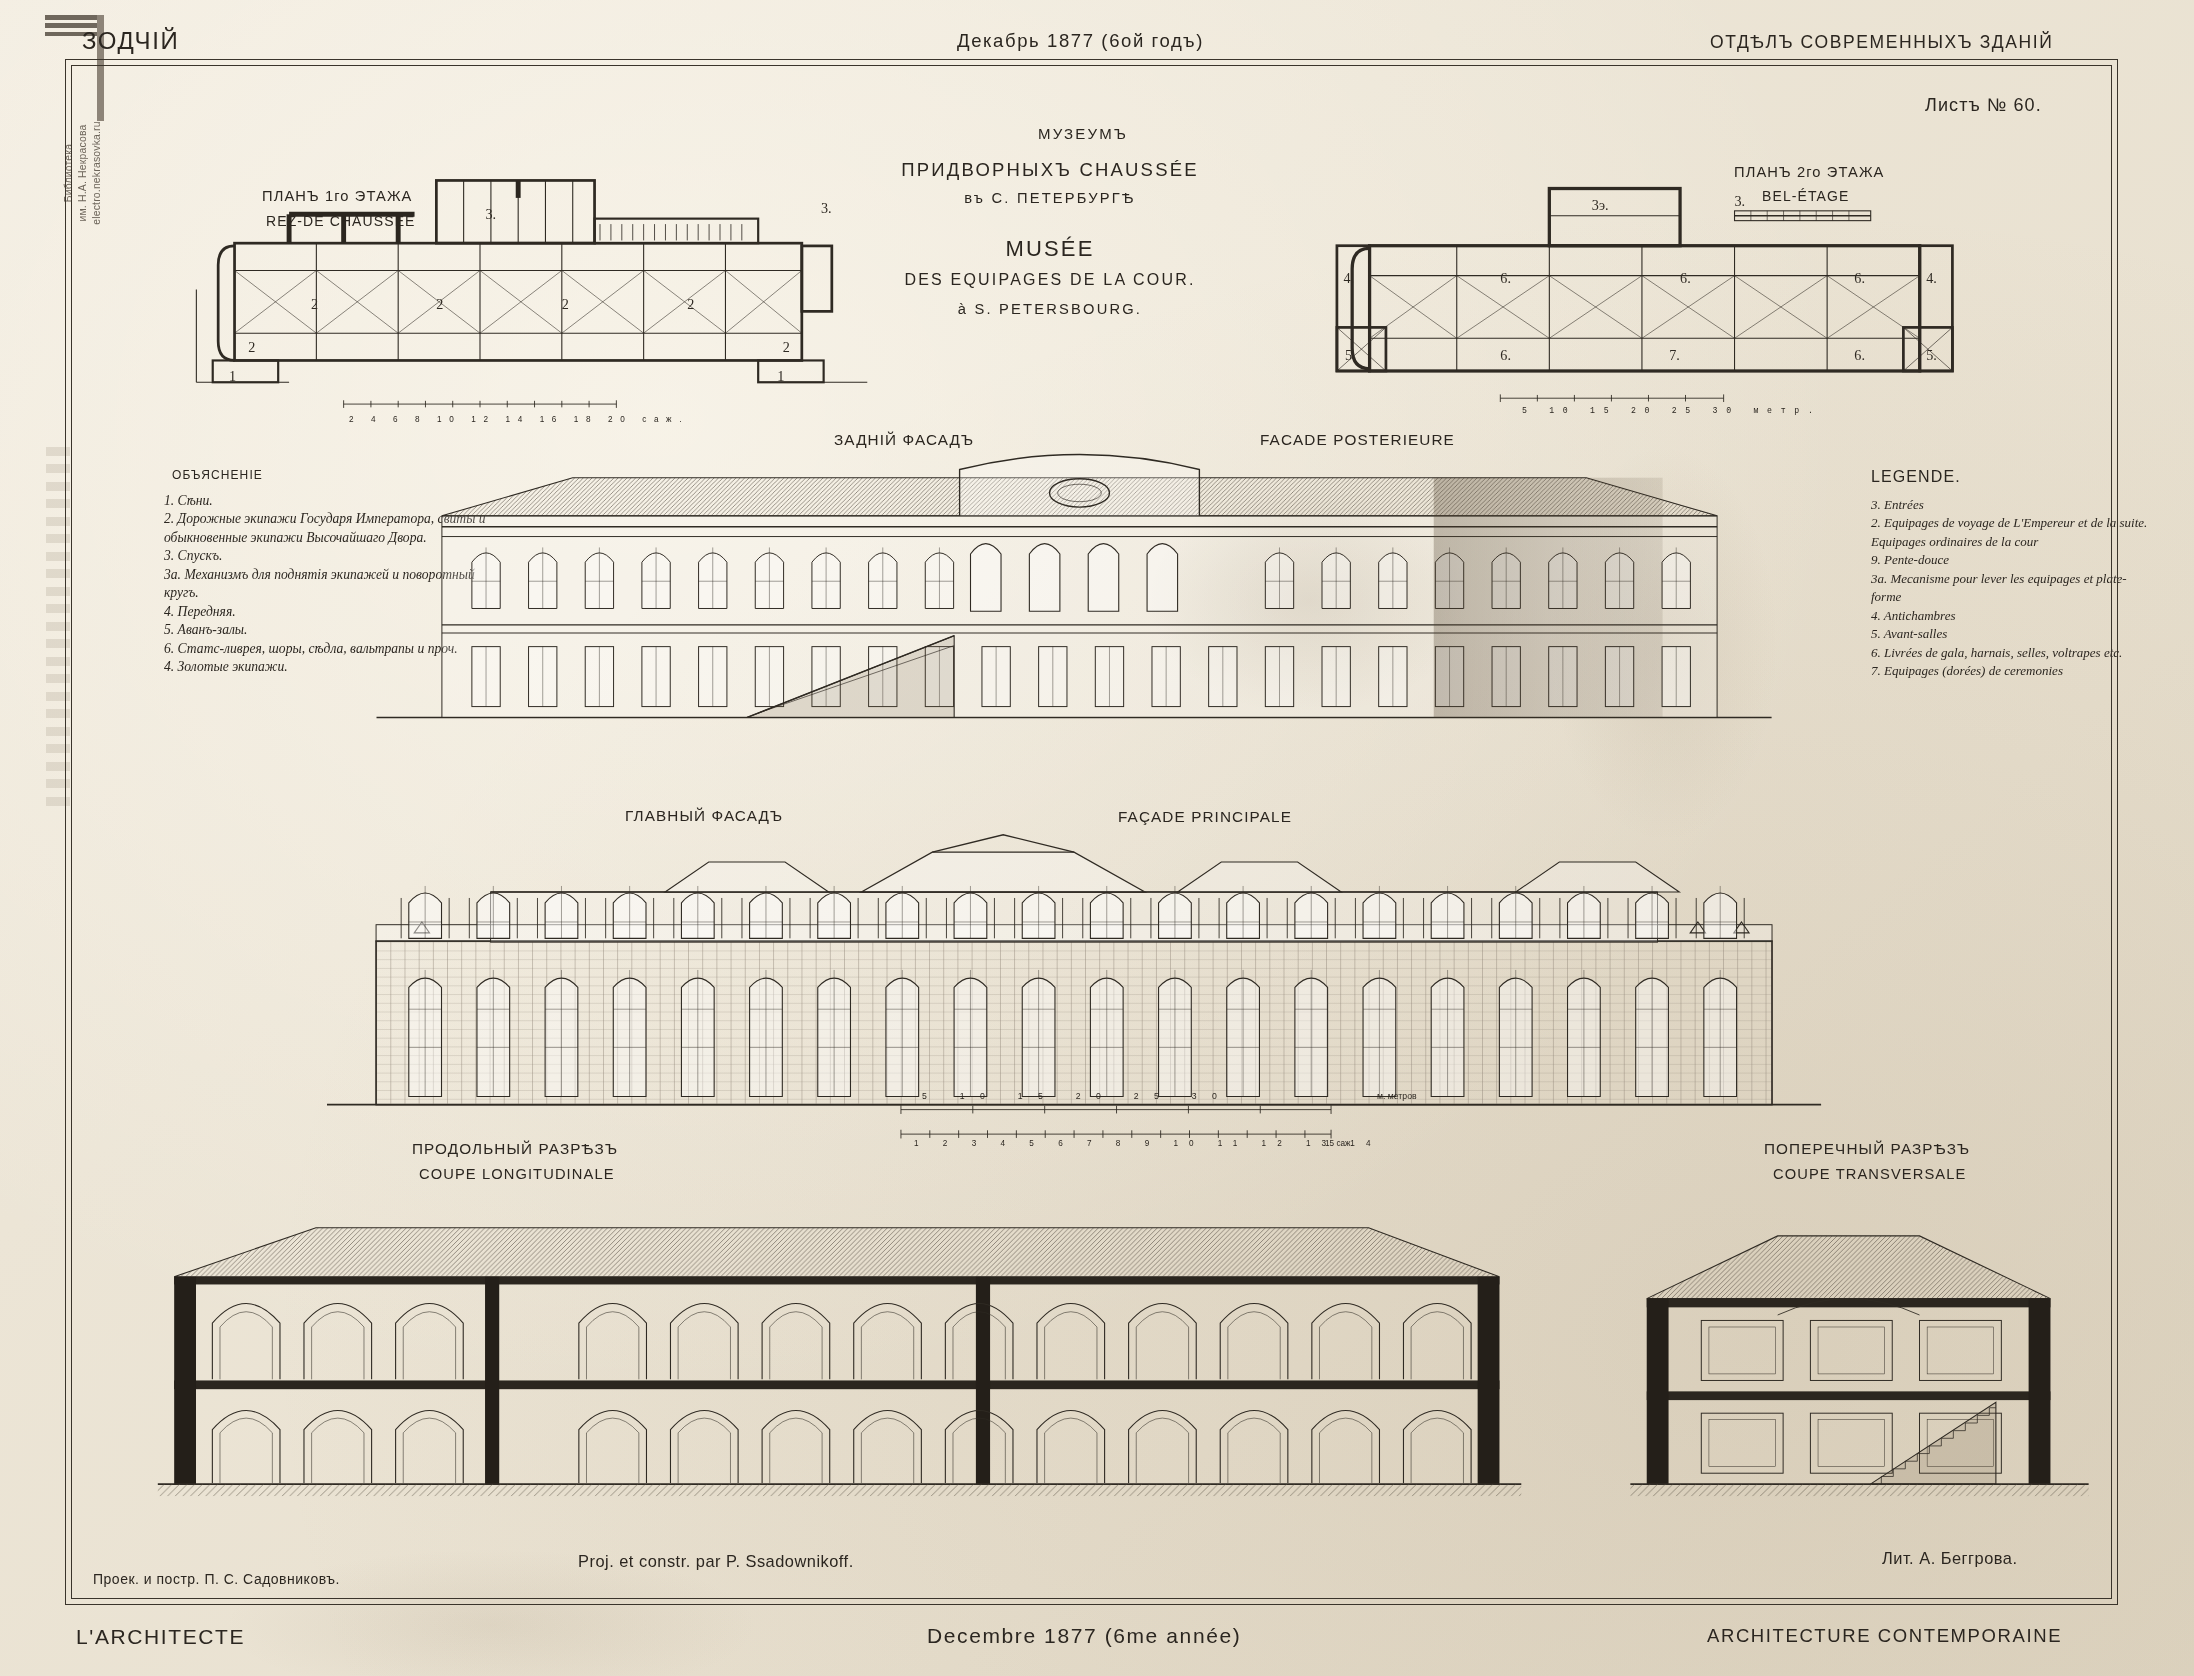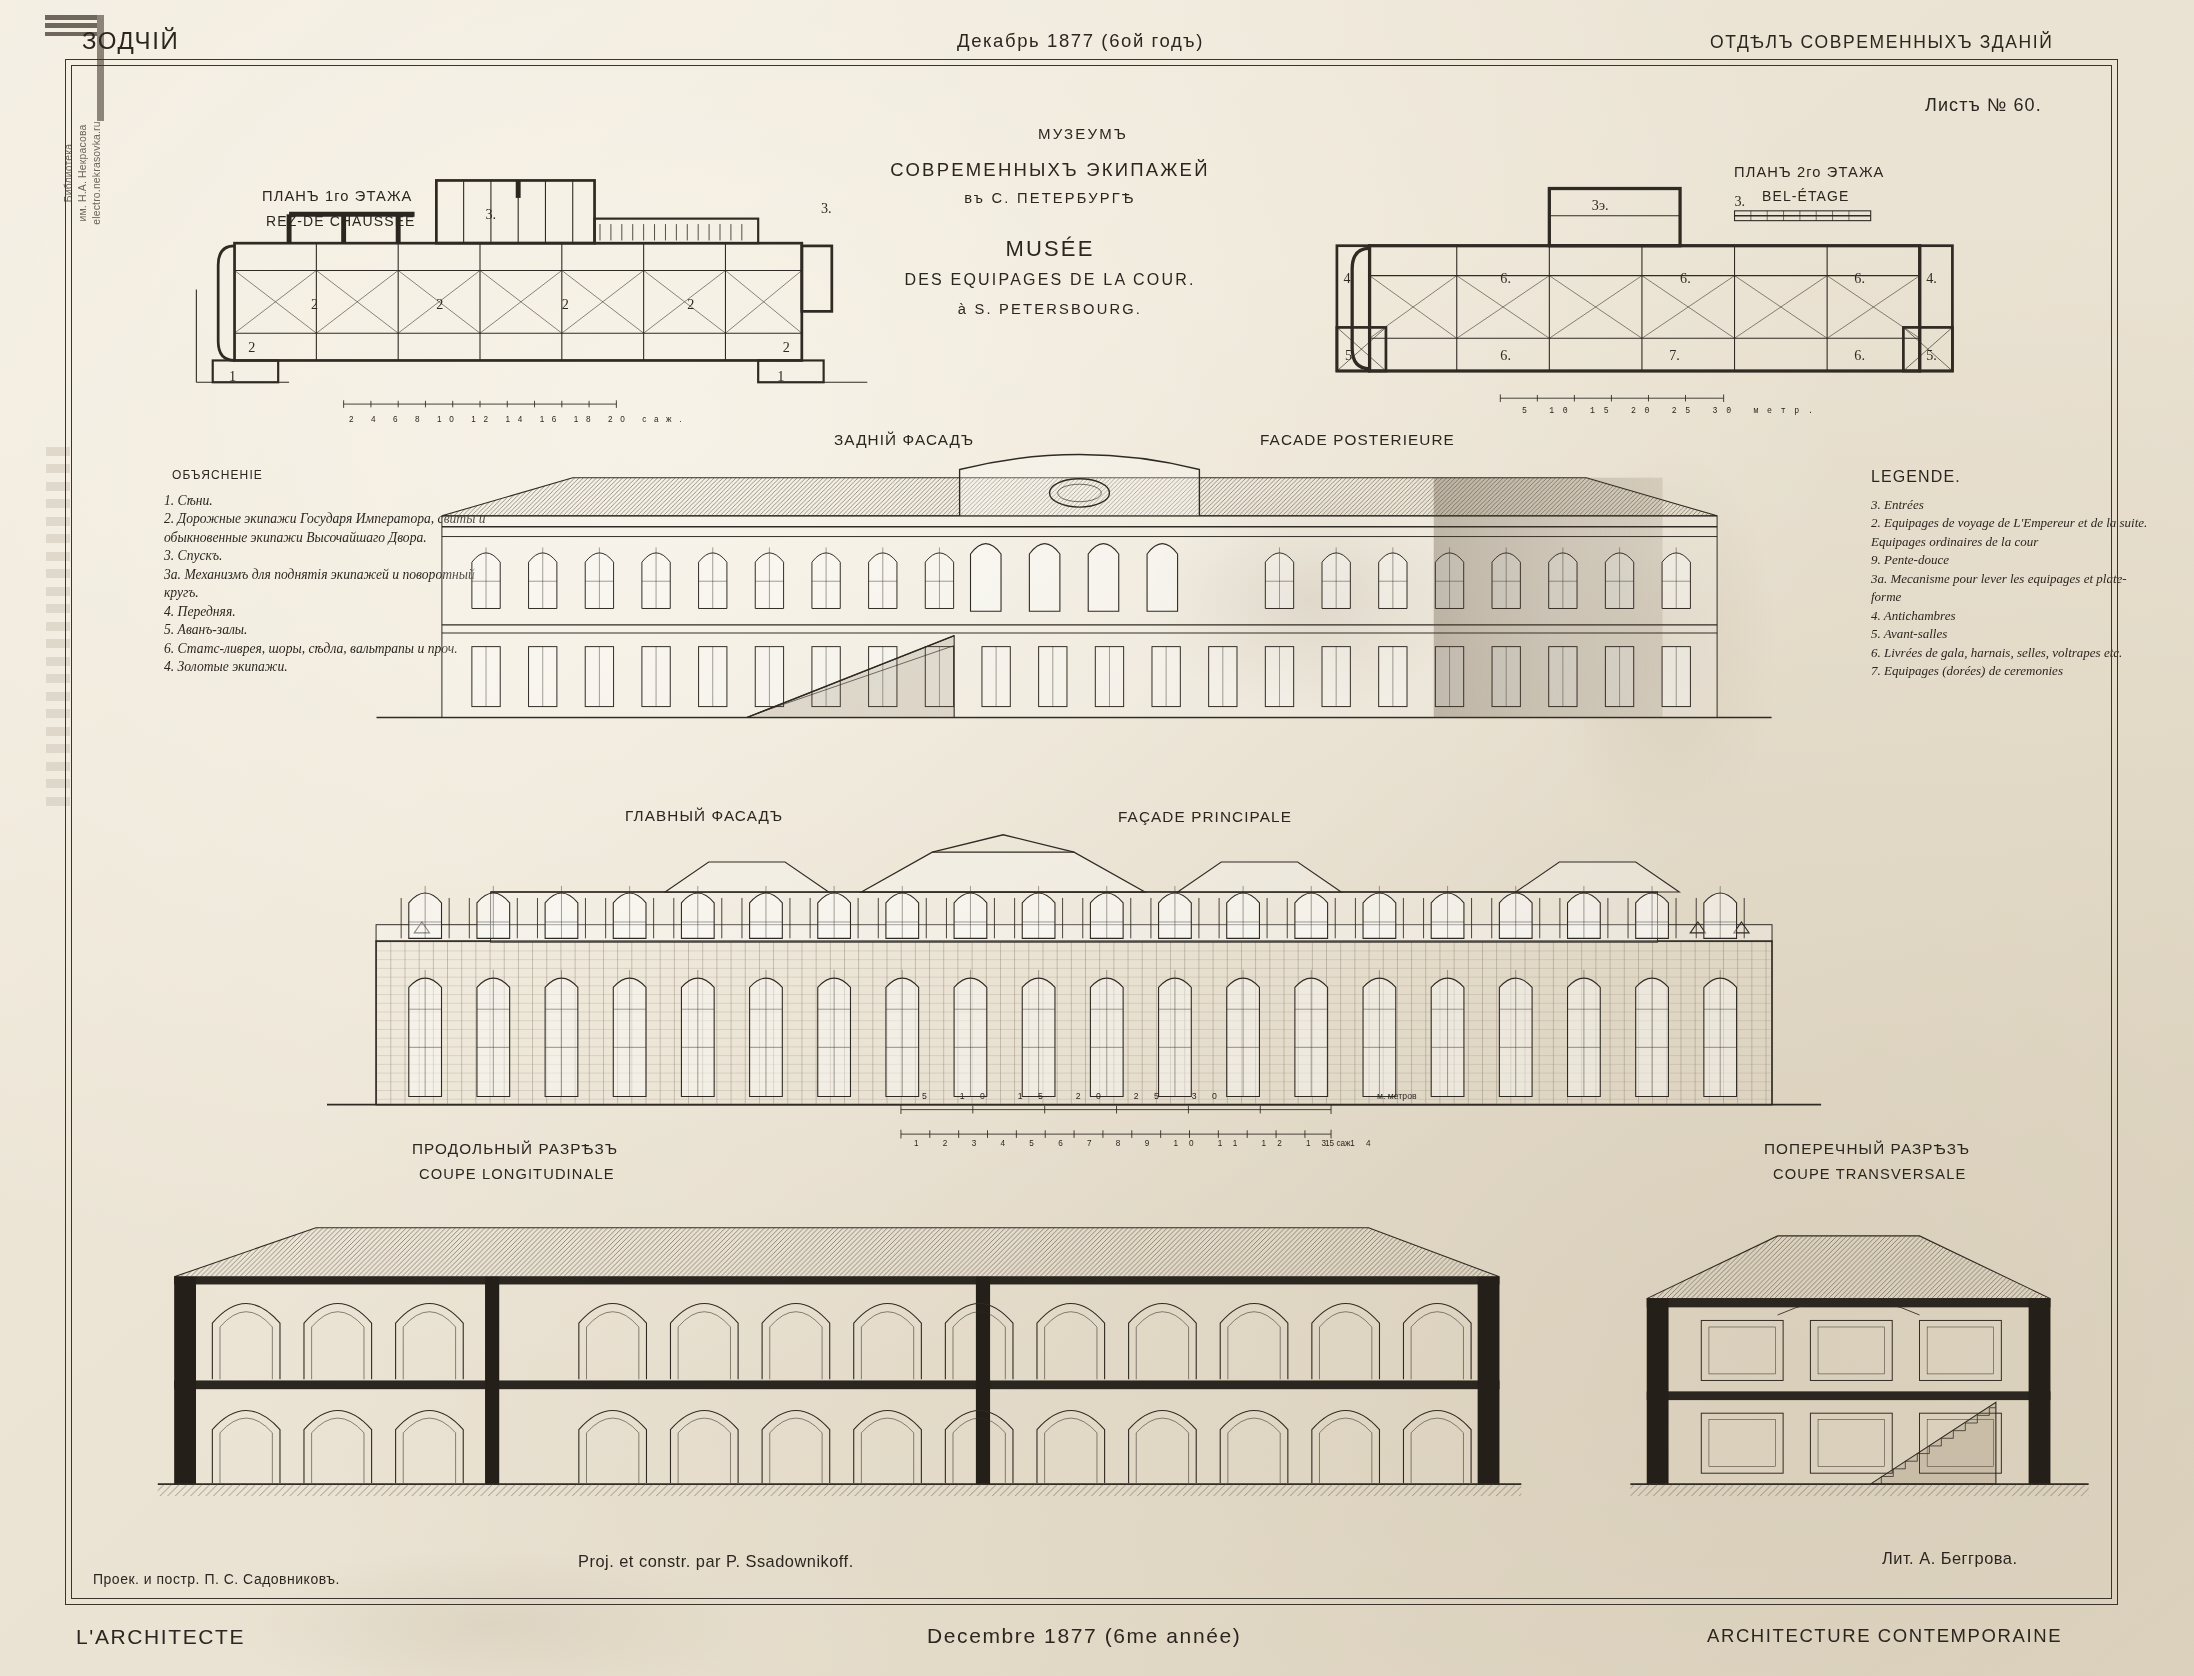--- a/index.html
+++ b/index.html
@@ -87,21 +87,21 @@
 </div>
 <div id="wmstripes"></div>
 
 <div class="t hdr" style="left:82px;top:27px;font-size:24px;">ЗОДЧIЙ</div>
 <div class="t hdr" style="left:957px;top:30px;font-size:18.5px;">Декабрь 1877 (6ой годъ)</div>
 <div class="t hdr" style="left:1710px;top:32px;font-size:17.5px;">ОТДѢЛЪ СОВРЕМЕННЫХЪ ЗДАНIЙ</div>
 
 <div class="t cap" style="left:1925px;top:95px;font-size:18px;">Листъ № 60.</div>
 
 <div class="t ttl" style="left:1050px;top:125px;font-size:15px;transform:translateX(-50%);margin-left:33px;">МУЗЕУМЪ</div>
-<div class="t ttl" style="left:1050px;top:159px;font-size:18.5px;transform:translateX(-50%);">СОВРЕМЕННЫХЪ ЭКИПАЖЕЙ</div>
+<div class="t ttl" style="left:1050px;top:159px;font-size:18.5px;transform:translateX(-50%);">ПРИДВОРНЫХЪ CHAUSSÉE</div>
 <div class="t ttl" style="left:1050px;top:190px;font-size:14.7px;transform:translateX(-50%);">въ С. ПЕТЕРБУРГѢ</div>
 <div class="t ttl" style="left:1050px;top:236px;font-size:22px;transform:translateX(-50%);">MUSÉE</div>
 <div class="t ttl" style="left:1050px;top:271px;font-size:16px;transform:translateX(-50%);">DES EQUIPAGES DE LA COUR.</div>
 <div class="t ttl" style="left:1050px;top:301px;font-size:14.7px;transform:translateX(-50%);">à  S. PETERSBOURG.</div>
 
 <div class="t cap" style="left:262px;top:188px;font-size:14.7px;">ПЛАНЪ 1го ЭТАЖА</div>
 <div class="t cap" style="left:266px;top:213px;font-size:14px;">REZ-DE CHAUSSÉE</div>
 <div class="t cap" style="left:1734px;top:164px;font-size:14.7px;">ПЛАНЪ 2го ЭТАЖА</div>
 <div class="t cap" style="left:1762px;top:188px;font-size:14px;">BEL-ÉTAGE</div>
 

